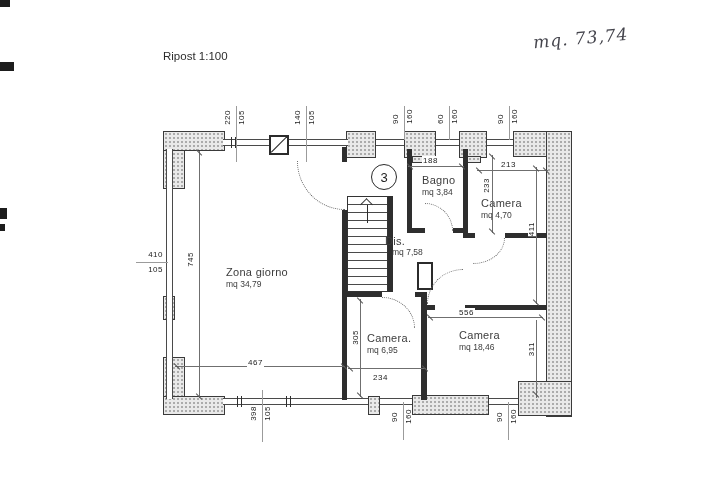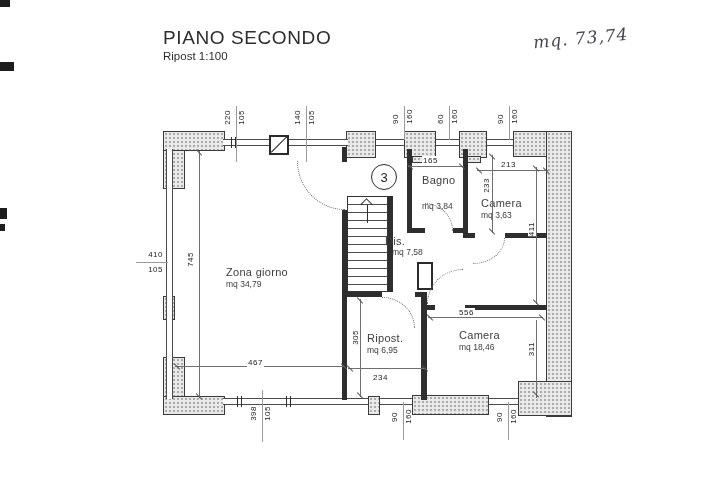--- a/index.html
+++ b/index.html
@@ -42,21 +42,20 @@
 </head>
 <body>
 
 <div id="canvas">
 
   <div class="ab artifact" style="left:0;top:0;width:10px;height:7px"></div>
   <div class="ab artifact" style="left:0;top:62px;width:14px;height:9px"></div>
   <div class="ab artifact" style="left:0;top:208px;width:7px;height:11px"></div>
   <div class="ab artifact" style="left:0;top:224px;width:5px;height:7px"></div>
 
-  <div class="ab title" style="left:163px;top:27px">PIANO SECONDO</div>
   <div class="ab subtitle" style="left:163px;top:50px">Ripost 1:100</div>
   <div class="ab hand" style="left:533px;top:28px">mq. 73,74</div>
 
   <div class="ab g" style="left:163px;top:131px;width:22px;height:58px"></div>
   <div class="ab g" style="left:163px;top:131px;width:62px;height:20px"></div>
   <div class="ab g" style="left:163px;top:296px;width:12px;height:24px"></div>
   <div class="ab g" style="left:163px;top:357px;width:22px;height:58px"></div>
   <div class="ab g" style="left:163px;top:396px;width:62px;height:19px"></div>
   <div class="ab g" style="left:346px;top:131px;width:30px;height:27px"></div>
   <div class="ab g" style="left:404px;top:131px;width:32px;height:27px"></div>
@@ -114,26 +113,26 @@
   <div class="ab arc arc-tr" style="left:425px;top:203px;width:28px;height:28px"></div>
   <div class="ab arc arc-br" style="left:473px;top:238px;width:32px;height:26px"></div>
   <div class="ab arc arc-tl" style="left:427px;top:269px;width:36px;height:35px"></div>
   <div class="ab arc arc-tr" style="left:382px;top:297px;width:33px;height:31px"></div>
 
   <div class="ab circle" style="left:371px;top:164px;width:26px;height:26px">3</div>
 
   <div class="ab room-name" style="left:226px;top:266px">Zona giorno</div>
   <div class="ab room-area" style="left:226px;top:279px">mq 34,79</div>
   <div class="ab room-name" style="left:422px;top:174px">Bagno</div>
-  <div class="ab room-area" style="left:422px;top:201px">mq 3,84</div>
+  <div class="ab room-area" style="left:422px;top:187px">mq 3,84</div>
   <div class="ab room-name" style="left:481px;top:197px">Camera</div>
-  <div class="ab room-area" style="left:481px;top:210px">mq 3,63</div>
+  <div class="ab room-area" style="left:481px;top:210px">mq 4,70</div>
   <div class="ab room-name" style="left:385px;top:235px">Dis.</div>
   <div class="ab room-area" style="left:392px;top:247px">mq 7,58</div>
-  <div class="ab room-name" style="left:367px;top:332px">Ripost.</div>
+  <div class="ab room-name" style="left:367px;top:332px">Camera.</div>
   <div class="ab room-area" style="left:367px;top:345px">mq 6,95</div>
   <div class="ab room-name" style="left:459px;top:329px">Camera</div>
   <div class="ab room-area" style="left:459px;top:342px">mq 18,46</div>
 
   <div class="ab wit" style="left:236px;top:106px;width:1px;height:56px"></div>
   <div class="ab vt" style="left:224px;top:110px">220</div>
   <div class="ab vt" style="left:238px;top:110px">105</div>
 
   <div class="ab wit" style="left:306px;top:106px;width:1px;height:56px"></div>
   <div class="ab vt" style="left:294px;top:110px">140</div>
@@ -168,21 +167,21 @@
   <div class="ab dt" style="left:136px;top:265px;width:28px;text-align:right">105</div>
 
   <div class="ab dl" style="left:199px;top:151px;width:1px;height:247px"></div>
   <div class="ab tk" style="left:195px;top:152px"></div>
   <div class="ab tk" style="left:195px;top:396px"></div>
   <div class="ab vt" style="left:187px;top:252px;background:#fff">745</div>
 
   <div class="ab dl" style="left:408px;top:166px;width:56px;height:1px"></div>
   <div class="ab tk" style="left:406px;top:166px"></div>
   <div class="ab tk" style="left:458px;top:166px"></div>
-  <div class="ab dt" style="left:422px;top:156px">165</div>
+  <div class="ab dt" style="left:422px;top:156px">188</div>
 
   <div class="ab dl" style="left:492px;top:155px;width:1px;height:78px"></div>
   <div class="ab tk" style="left:488px;top:156px"></div>
   <div class="ab tk" style="left:488px;top:231px"></div>
   <div class="ab vt" style="left:483px;top:178px;background:#fff">233</div>
 
   <div class="ab dl" style="left:477px;top:170px;width:71px;height:1px"></div>
   <div class="ab tk" style="left:475px;top:170px"></div>
   <div class="ab tk" style="left:542px;top:170px"></div>
   <div class="ab dt" style="left:500px;top:160px">213</div>

